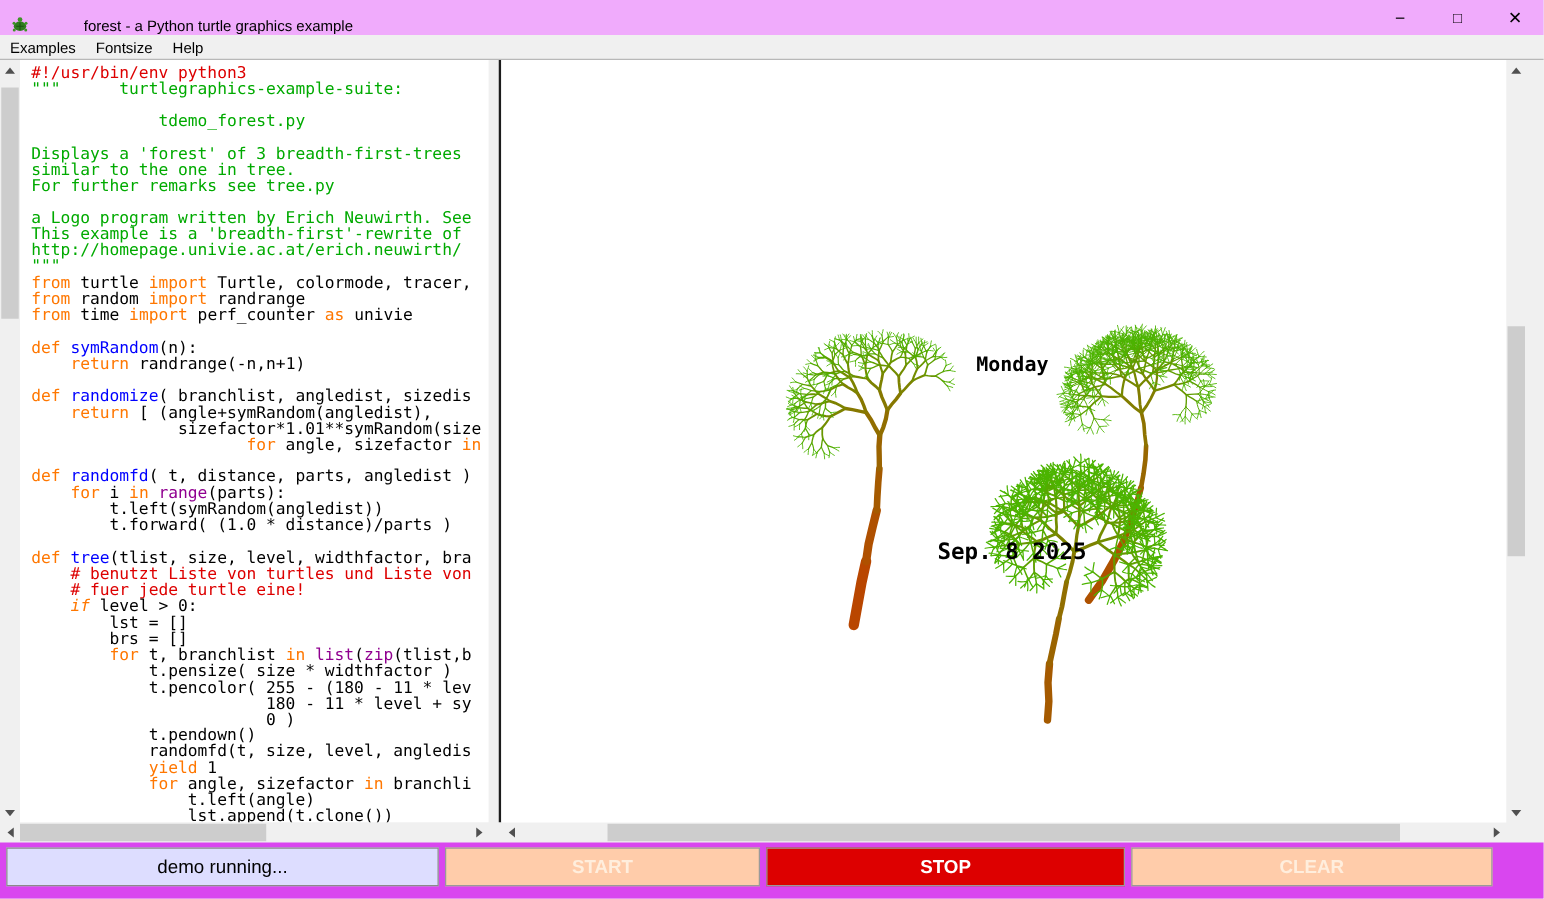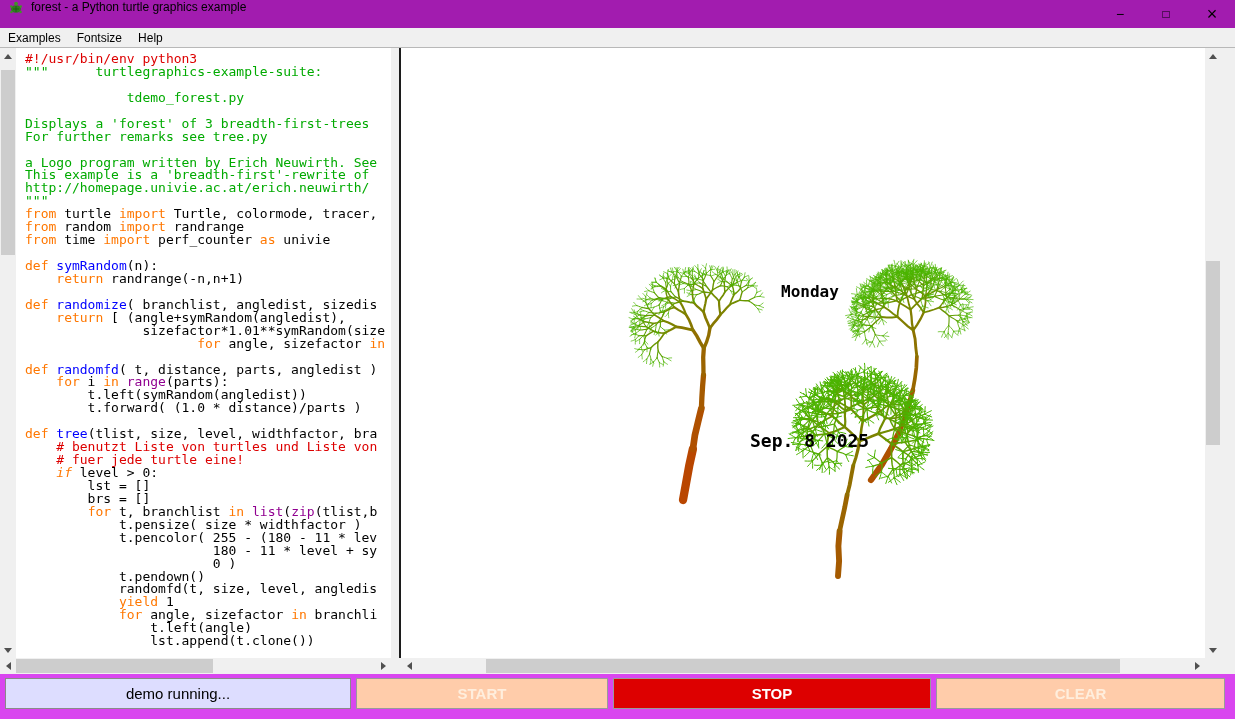--- a/index.html
+++ b/index.html
@@ -1,20 +1,20 @@
 <!DOCTYPE html>
 <html><head>
 <meta charset="utf-8">
 <style>
   html,body{margin:0;padding:0;}
   .window{width:1235px;height:719px;background:#f0f0f0;display:flex;flex-direction:column;
           font-family:"Liberation Sans",sans-serif;overflow:hidden;position:relative;}
 
   
-  .titlebar{height:28px;background:#a21caf;display:flex;align-items:flex-start;padding-left:8px;flex:0 0 28px;}
+  .titlebar{height:28px;background:#f0abfc;display:flex;align-items:flex-end;padding-left:8px;flex:0 0 28px;gap:36px;}
   .app-icon{width:16px;height:16px;display:inline-block;}
   .title-text{font-size:12px;color:#000;margin-left:7px;}
   .win-controls{margin-left:auto;display:flex;height:100%;}
   .win-btn{width:46px;height:100%;display:flex;align-items:center;justify-content:center;font-size:14px;color:#000;}
   .win-btn.max{font-size:12px;}
   .win-btn.close{font-size:18px;}
 
   
   .menubar{height:19px;flex:0 0 19px;background:#f0f0f0;display:flex;align-items:center;font-size:12px;
            border-bottom:1px solid #b8b8b8;}
@@ -47,21 +47,21 @@
   .hscroll-row{flex:0 0 16px;display:flex;}
   .corner{background:#f0f0f0;}
 
   
   .bottombar{flex:1;display:flex;gap:5px;padding:4px 5px 0 5px;align-items:flex-start;background:#d946ef;}
   .status{width:344px;height:29px;border:1px solid #8a8a8a;display:flex;align-items:center;justify-content:center;
           font-size:15px;color:#000;background:#ddddff;}
   .btn{height:31px;border:1px solid #9a9a9a;display:flex;align-items:center;justify-content:center;
        font-weight:bold;font-size:15px;font-family:"Liberation Sans",sans-serif;box-sizing:border-box;}
   .btn-start{width:252px;background:#ffccaa;color:#ffeedd;}
-  .btn-stop{width:318px;background:#dd0000;color:#ffffff;}
+  .btn-stop{width:287px;background:#dd0000;color:#ffffff;}
   .btn-clear{width:289px;background:#ffccaa;color:#ffeedd;}
 </style>
 </head>
 <body>
 
 <div class="window">
 
   <div class="titlebar">
     <span class="app-icon">
       <svg width="16" height="16" viewBox="0 0 16 16">
@@ -102,20 +102,21 @@
         </div>
     </div>
 
     <div class="editor" id="editor">
         <div class="code-line"><span style="color: rgb(221, 0, 0);">#!/usr/bin/env python3</span></div>
         <div class="code-line"><span style="color: rgb(0, 170, 0);">"""      turtlegraphics-example-suite:</span></div>
         <div class="code-line"> </div>
         <div class="code-line"><span style="color: rgb(0, 170, 0);">             tdemo_forest.py</span></div>
         <div class="code-line"> </div>
         <div class="code-line"><span style="color: rgb(0, 170, 0);">Displays a 'forest' of 3 breadth-first-trees</span></div>
+        <div class="code-line"><span style="color: rgb(0, 170, 0);">similar to the one in tree.</span></div>
         <div class="code-line"><span style="color: rgb(0, 170, 0);">For further remarks see tree.py</span></div>
         <div class="code-line"> </div>
         <div class="code-line"><span style="color: rgb(0, 170, 0);">a Logo program written by Erich Neuwirth. See</span></div>
         <div class="code-line"><span style="color: rgb(0, 170, 0);">This example is a 'breadth-first'-rewrite of</span></div>
         <div class="code-line"><span style="color: rgb(0, 170, 0);">http://homepage.univie.ac.at/erich.neuwirth/</span></div>
         <div class="code-line"><span style="color: rgb(0, 170, 0);">"""</span></div>
         <div class="code-line"><span style="color: rgb(255, 119, 0);">from</span><span style="color: rgb(0, 0, 0);"> turtle </span><span style="color: rgb(255, 119, 0);">import</span><span style="color: rgb(0, 0, 0);"> Turtle, colormode, tracer,</span></div>
         <div class="code-line"><span style="color: rgb(255, 119, 0);">from</span><span style="color: rgb(0, 0, 0);"> random </span><span style="color: rgb(255, 119, 0);">import</span><span style="color: rgb(0, 0, 0);"> randrange</span></div>
         <div class="code-line"><span style="color: rgb(255, 119, 0);">from</span><span style="color: rgb(0, 0, 0);"> time </span><span style="color: rgb(255, 119, 0);">import</span><span style="color: rgb(0, 0, 0);"> perf_counter </span><span style="color: rgb(255, 119, 0);">as</span><span style="color: rgb(0, 0, 0);"> univie</span></div>
         <div class="code-line"> </div>

